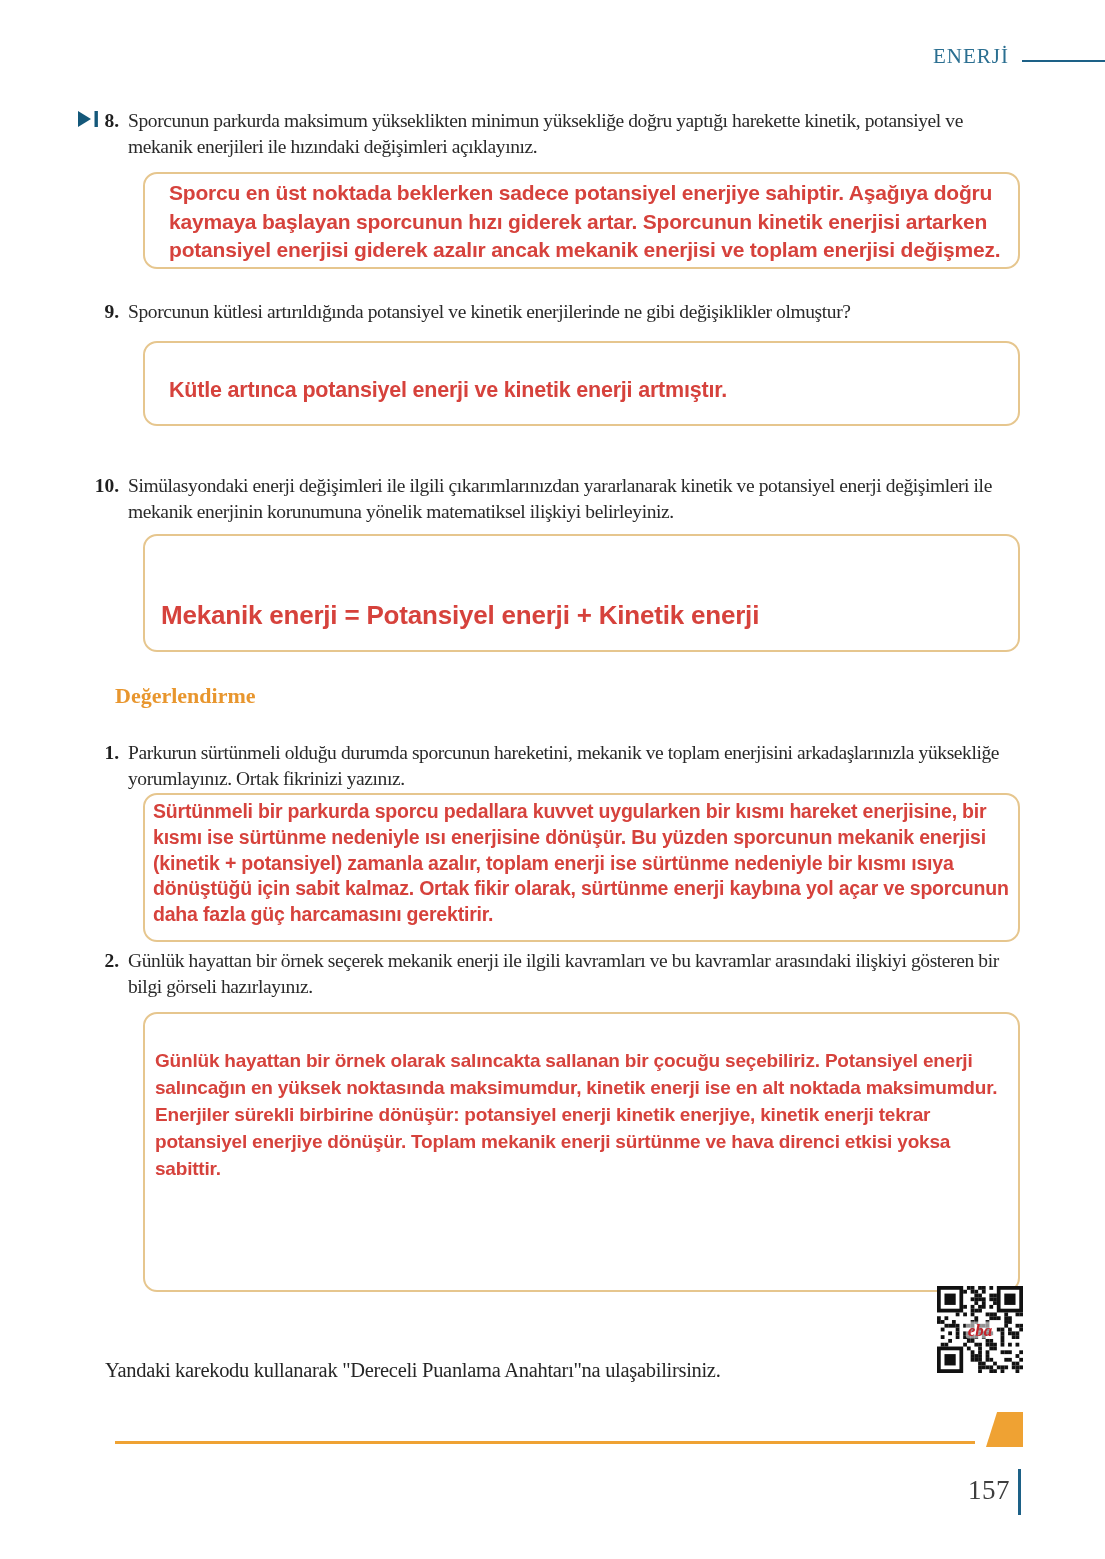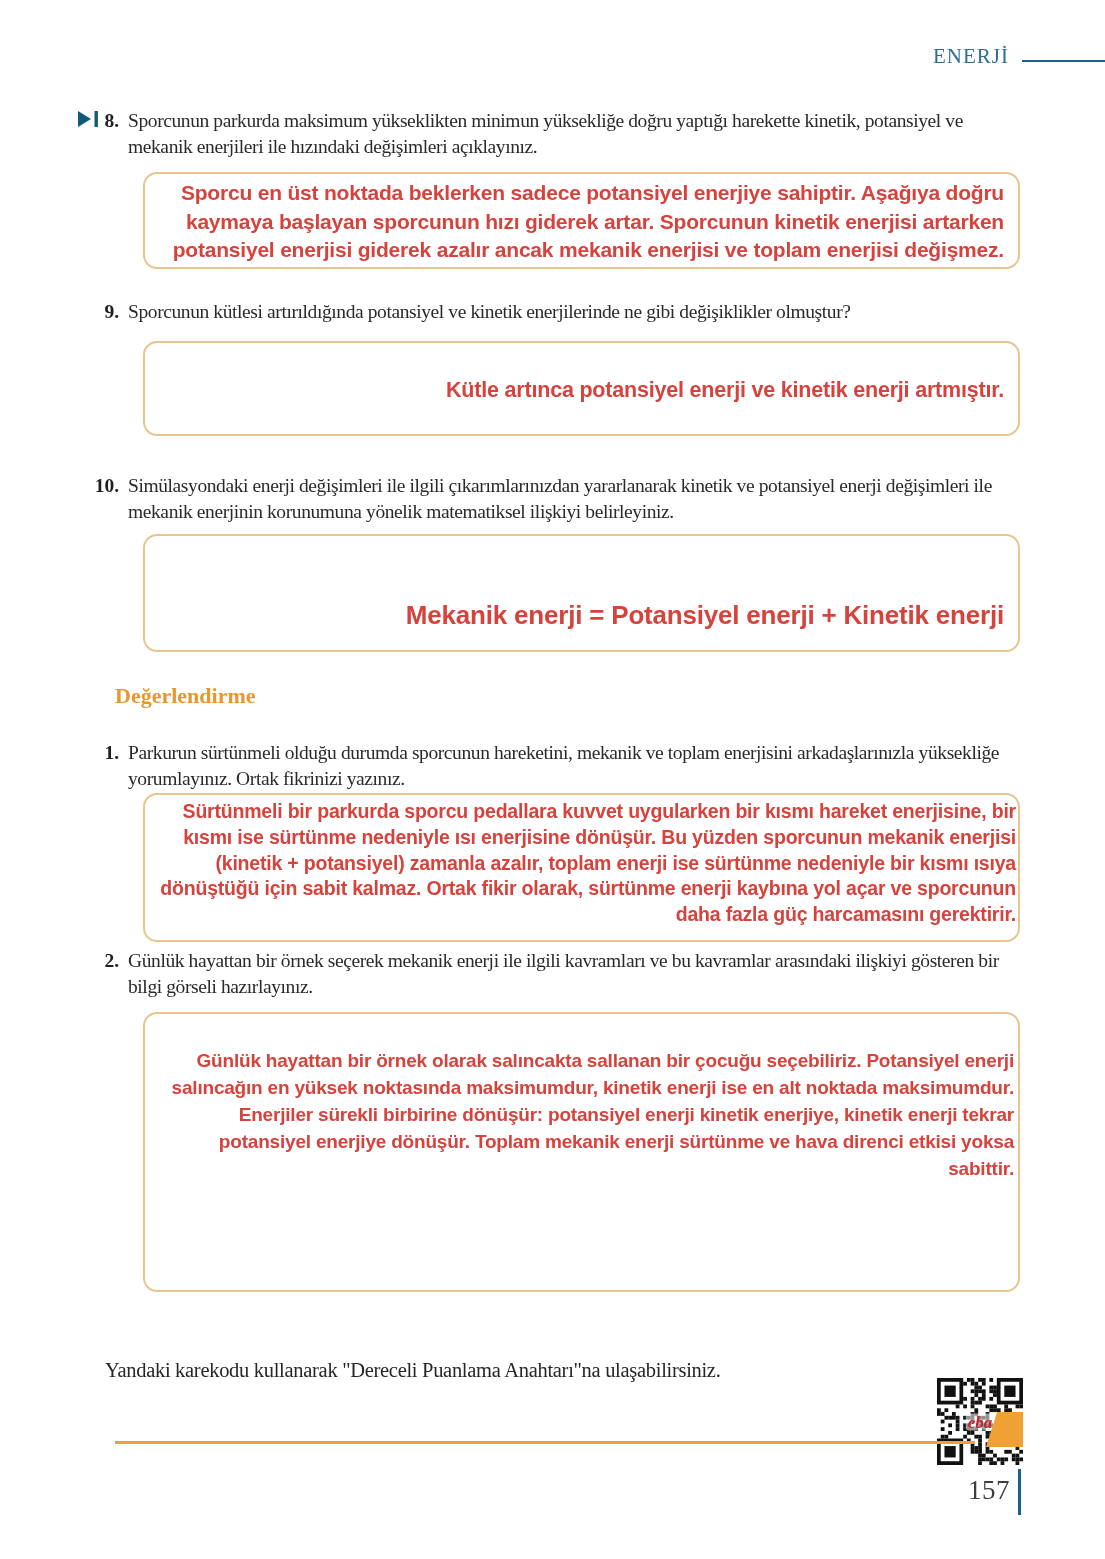--- a/index.html
+++ b/index.html
@@ -32,41 +32,40 @@
   .marker svg{display:block;}
 
   
   .abox{
     position:absolute;left:143px;width:877px;box-sizing:border-box;
     border:2px solid #e6c68e;border-radius:14px;background:transparent;
   }
   .ans{
     color:#d6423c;font-family:"Liberation Sans", sans-serif;font-weight:bold;
     letter-spacing:-0.2px;
-    text-align:right;
   }
   .ans-1{font-size:21px;line-height:28.5px;padding:5px 14px 0 24px;}
   .ans-2{font-size:21.5px;line-height:28px;padding:33px 14px 0 24px;}
   .ans-3{font-size:26px;line-height:28px;padding:65px 14px 0 16px;}
   .ans-4{font-size:19.5px;line-height:25.8px;padding:4px 2px 0 8px;}
   .ans-5{font-size:19px;line-height:27px;padding:33px 4px 0 10px;}
 
   
   .section-title{
     position:absolute;left:115px;top:683px;
     font-weight:bold;font-size:22px;color:#e8962e;
   }
 
   
   .footer-note{
     position:absolute;left:105px;top:1359px;width:700px;
     font-size:20.5px;letter-spacing:-0.3px;color:#262626;
   }
   .qr{
-    position:absolute;left:937px;top:1378px;width:86px;height:87px;background:#fde047;
+    position:absolute;left:937px;top:1286px;width:86px;height:87px;background:#fde047;
   }
   .qr svg{display:block;}
   .qr-logo{
     position:absolute;left:50%;top:50%;transform:translate(-50%,-50%);
     background:rgba(255,255,255,0.55);padding:0 2px;border-radius:3px;
     font-family:"Liberation Serif", serif;font-style:italic;font-weight:bold;
     font-size:17px;color:#c4242b;line-height:17px;
   }
   .orange-rule{position:absolute;left:115px;top:1441px;width:860px;height:3px;background:#efa233;}
   .orange-shape{
@@ -99,21 +98,21 @@
     <div class="qtext">Sporcunun parkurda maksimum yükseklikten minimun yüksekliğe doğru yaptığı harekette kinetik, potansiyel ve mekanik enerjileri ile hızındaki değişimleri açıklayınız.</div>
   </div>
   <div class="abox" style="top:172px;height:97px">
     <div class="ans ans-1">Sporcu en üst noktada beklerken sadece potansiyel enerjiye sahiptir. Aşağıya doğru kaymaya başlayan sporcunun hızı giderek artar. Sporcunun kinetik enerjisi artarken potansiyel enerjisi giderek azalır ancak mekanik enerjisi ve toplam enerjisi değişmez.</div>
   </div>
 
   <div class="qrow" style="top:299px">
     <span class="qnum">9.</span>
     <div class="qtext">Sporcunun kütlesi artırıldığında potansiyel ve kinetik enerjilerinde ne gibi değişiklikler olmuştur?</div>
   </div>
-  <div class="abox" style="top:341px;height:95px">
+  <div class="abox" style="top:341px;height:85px">
     <div class="ans ans-2">Kütle artınca potansiyel enerji ve kinetik enerji artmıştır.</div>
   </div>
 
   <div class="qrow" style="top:473px">
     <span class="qnum">10.</span>
     <div class="qtext">Simülasyondaki enerji değişimleri ile ilgili çıkarımlarınızdan yararlanarak kinetik ve potansiyel enerji değişimleri ile mekanik enerjinin korunumuna yönelik matematiksel ilişkiyi belirleyiniz.</div>
   </div>
   <div class="abox" style="top:534px;height:118px">
     <div class="ans ans-3">Mekanik enerji = Potansiyel enerji + Kinetik enerji</div>
   </div>

